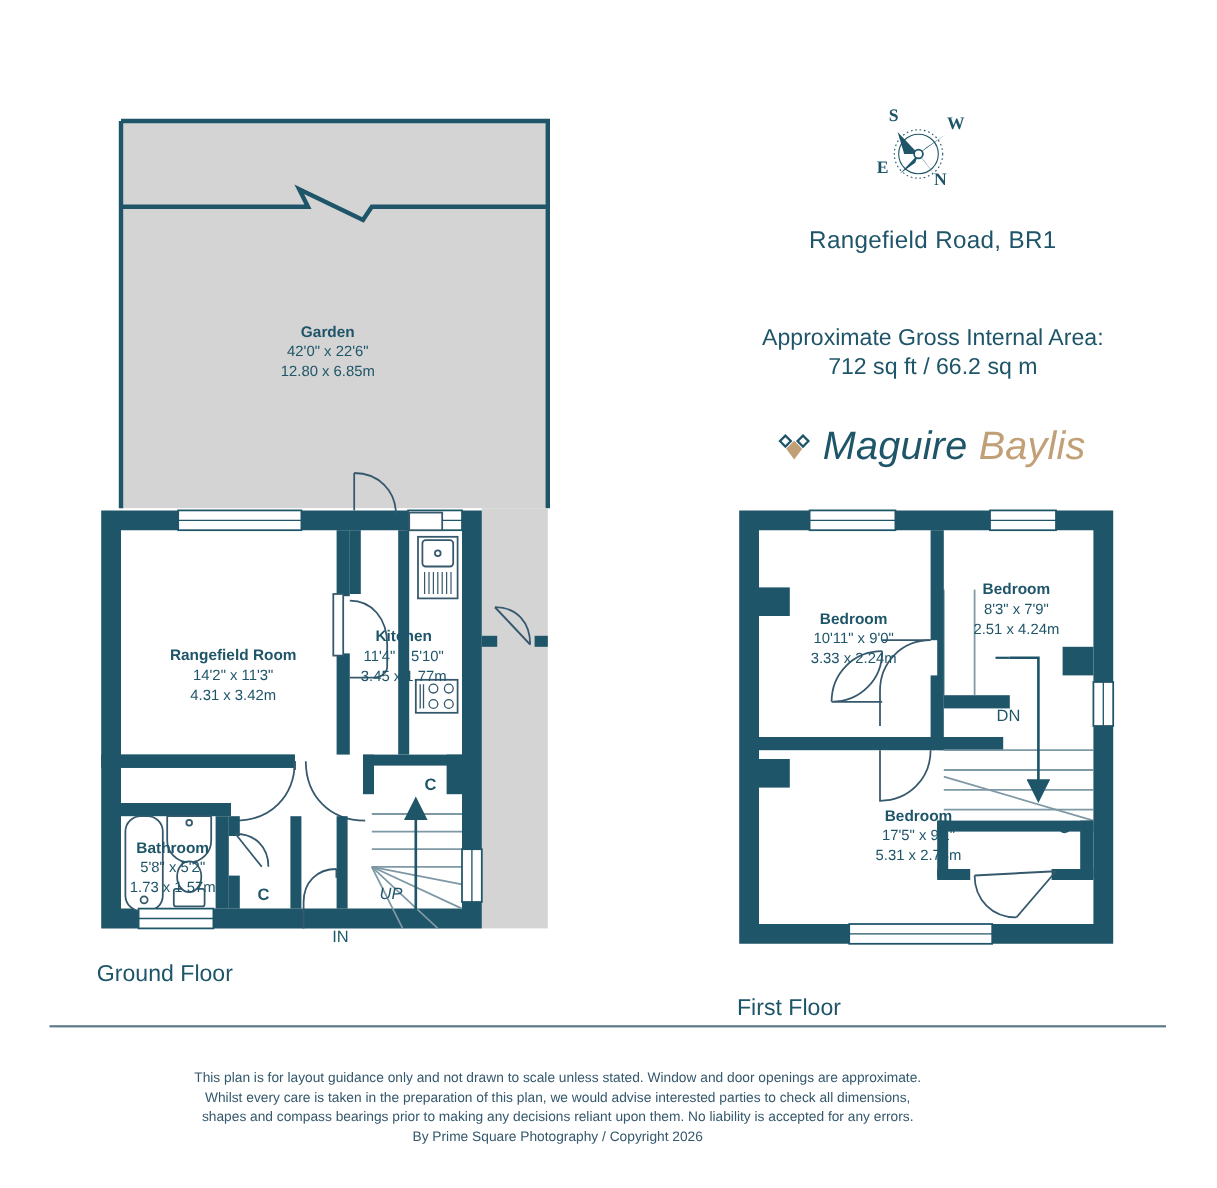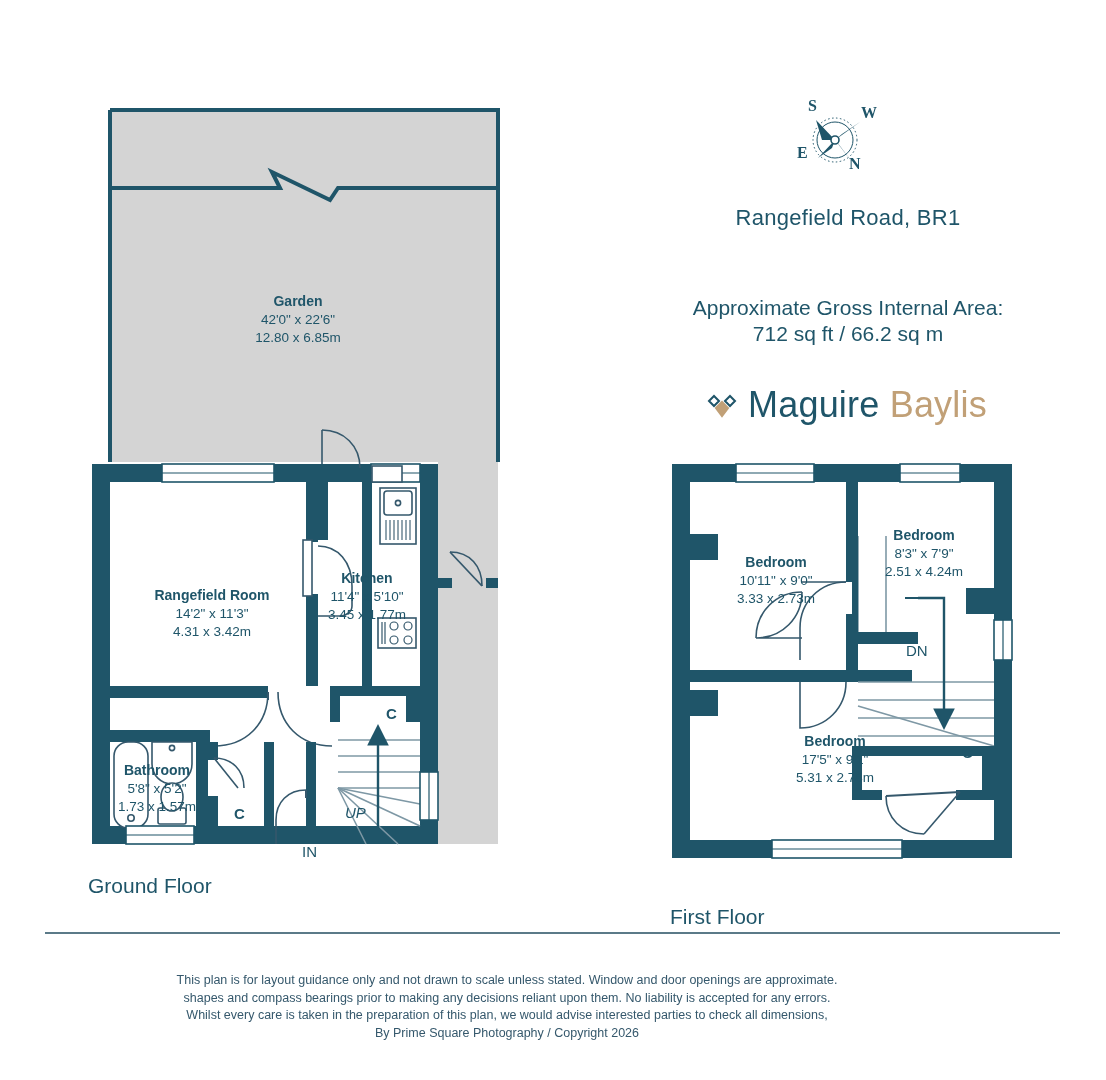--- a/index.html
+++ b/index.html
@@ -66,20 +66,21 @@
     text-align: center;
   }
   .area-line {
     font-size: 21px;
     text-align: center;
   }
   .brand {
     font-size: 36px;
     letter-spacing: 0.2px;
     white-space: nowrap;
+    font-style: italic;
   }
   .brand .b1 { color: #1f5569; }
   .brand .b2 { color: #c1a077; }
   .floor-label {
     font-size: 21px;
   }
   .divider {
     position: absolute;
     left: 45px;
     top: 932px;
@@ -372,21 +373,21 @@
   </div>
 
   <div class="txt closet-letter" style="left:386px;top:705px;">C</div>
   <div class="txt closet-letter" style="left:234px;top:805px;">C</div>
   <div class="txt small-cap" style="left:345px;top:804px;font-style:italic;">UP</div>
   <div class="txt small-cap" style="left:302px;top:831px;margin-top:12px;">IN</div>
 
   <div class="room-block" style="left:776px;top:553px;">
     <div class="room-name">Bedroom</div>
     <div class="room-dim">10'11" x 9'0"</div>
-    <div class="room-dim">3.33 x 2.73m</div>
+    <div class="room-dim">3.33 x 2.24m</div>
   </div>
 
   <div class="room-block" style="left:924px;top:526px;">
     <div class="room-name">Bedroom</div>
     <div class="room-dim">8'3" x 7'9"</div>
     <div class="room-dim">2.51 x 4.24m</div>
   </div>
 
   <div class="room-block" style="left:835px;top:732px;">
     <div class="room-name">Bedroom</div>
@@ -397,18 +398,18 @@
   <div class="txt small-cap" style="left:906px;top:642px;">DN</div>
   <div class="txt closet-letter" style="left:962px;top:744px;">C</div>
 
   <div class="txt floor-label" style="left:88px;top:874px;">Ground Floor</div>
   <div class="txt floor-label" style="left:670px;top:872px;margin-top:33px;">First Floor</div>
 
   <div class="divider"></div>
 
   <div class="footer">
     <div>This plan is for layout guidance only and not drawn to scale unless stated. Window and door openings are approximate.</div>
+    <div>Whilst every care is taken in the preparation of this plan, we would advise interested parties to check all dimensions,</div>
     <div>shapes and compass bearings prior to making any decisions reliant upon them. No liability is accepted for any errors.</div>
-    <div>Whilst every care is taken in the preparation of this plan, we would advise interested parties to check all dimensions,</div>
     <div>By Prime Square Photography / Copyright 2026</div>
   </div>
 
 </div>
 
 </body></html>

